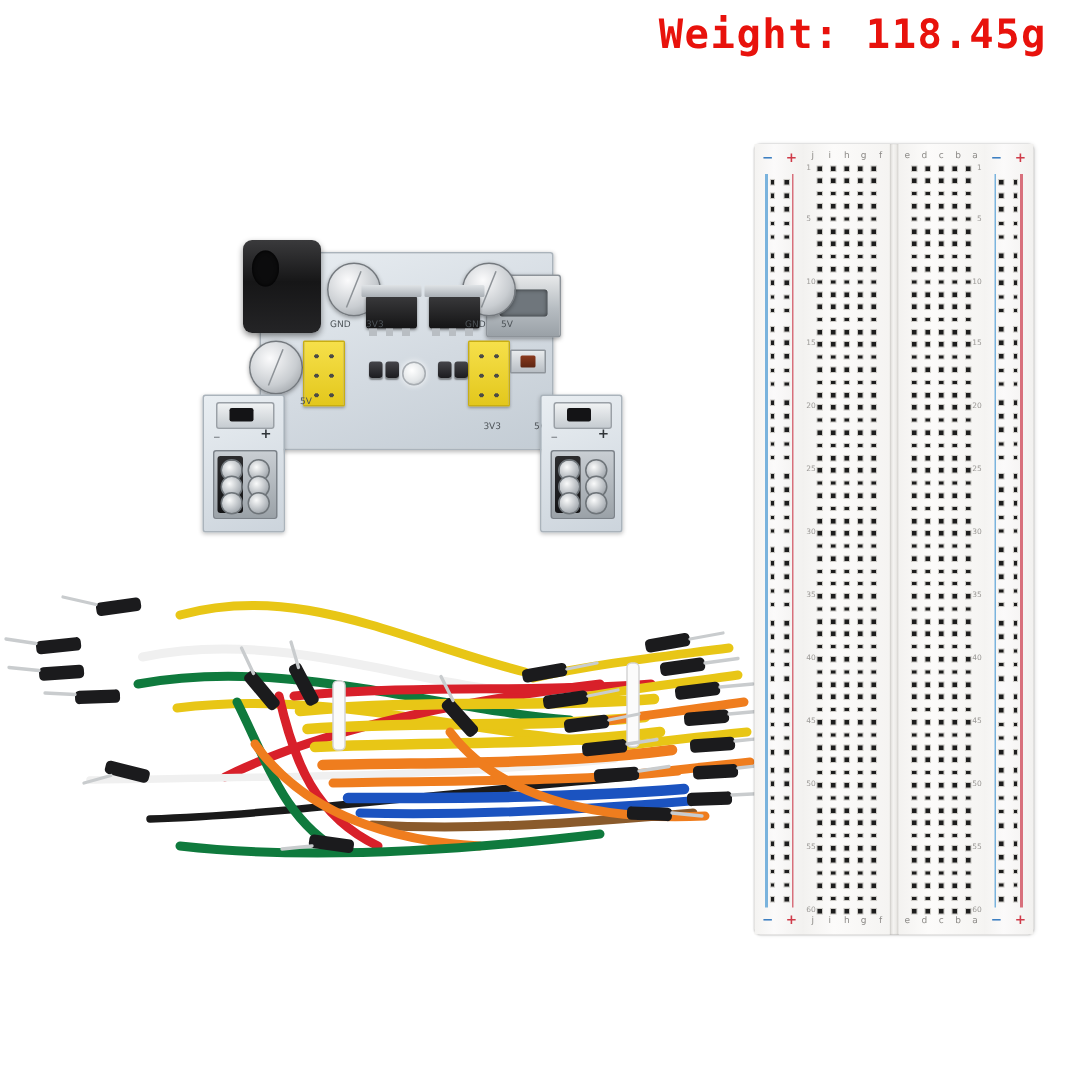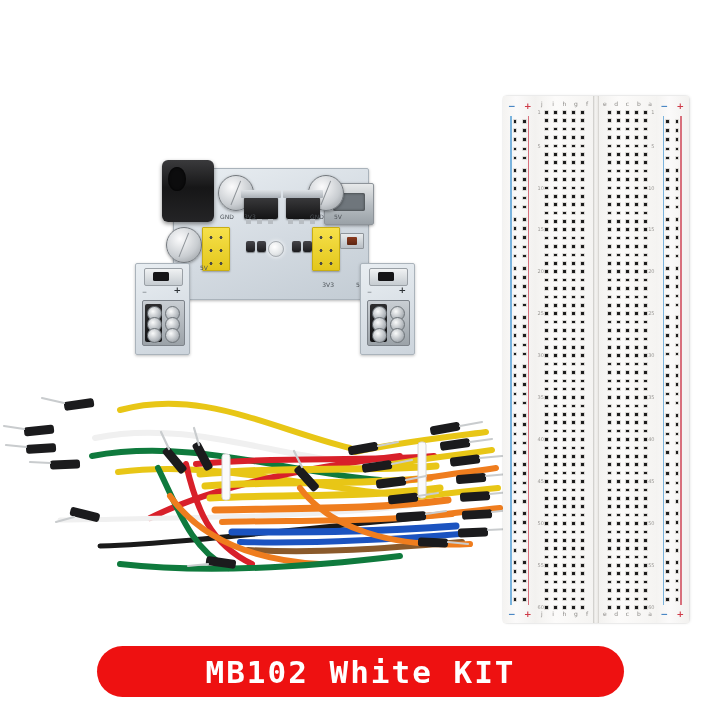--- a/index.html
+++ b/index.html
@@ -236,20 +236,21 @@
 
   
   .wires{position:absolute;left:0px;top:368px;width:510px;height:215px;}
   .wires svg{display:block;}
 </style>
 </head>
 <body>
 
 <div id="stage">
 
+  <div class="weight-label">Weight: 118.45g</div>
 
   <div class="psu">
 
     <div class="psu-body">
       <div class="dcjack"></div>
       <div class="usb"></div>
 
       <div class="cap c1"></div>
       <div class="cap c2"></div>
       <div class="cap c3"></div>
@@ -1735,17 +1736,14 @@
             <div class="hole"></div>
           </div>
         </div>
       <div class="bb-rail-marks bot">
         <span class="mk-minus">−</span>
         <span class="mk-plus">+</span>
       </div>
     </div>
   </div>
 
-  <div class="banner">
-    <span class="banner-text">MB102 White KIT</span>
-  </div>
 
 </div>
 
 </body></html>

